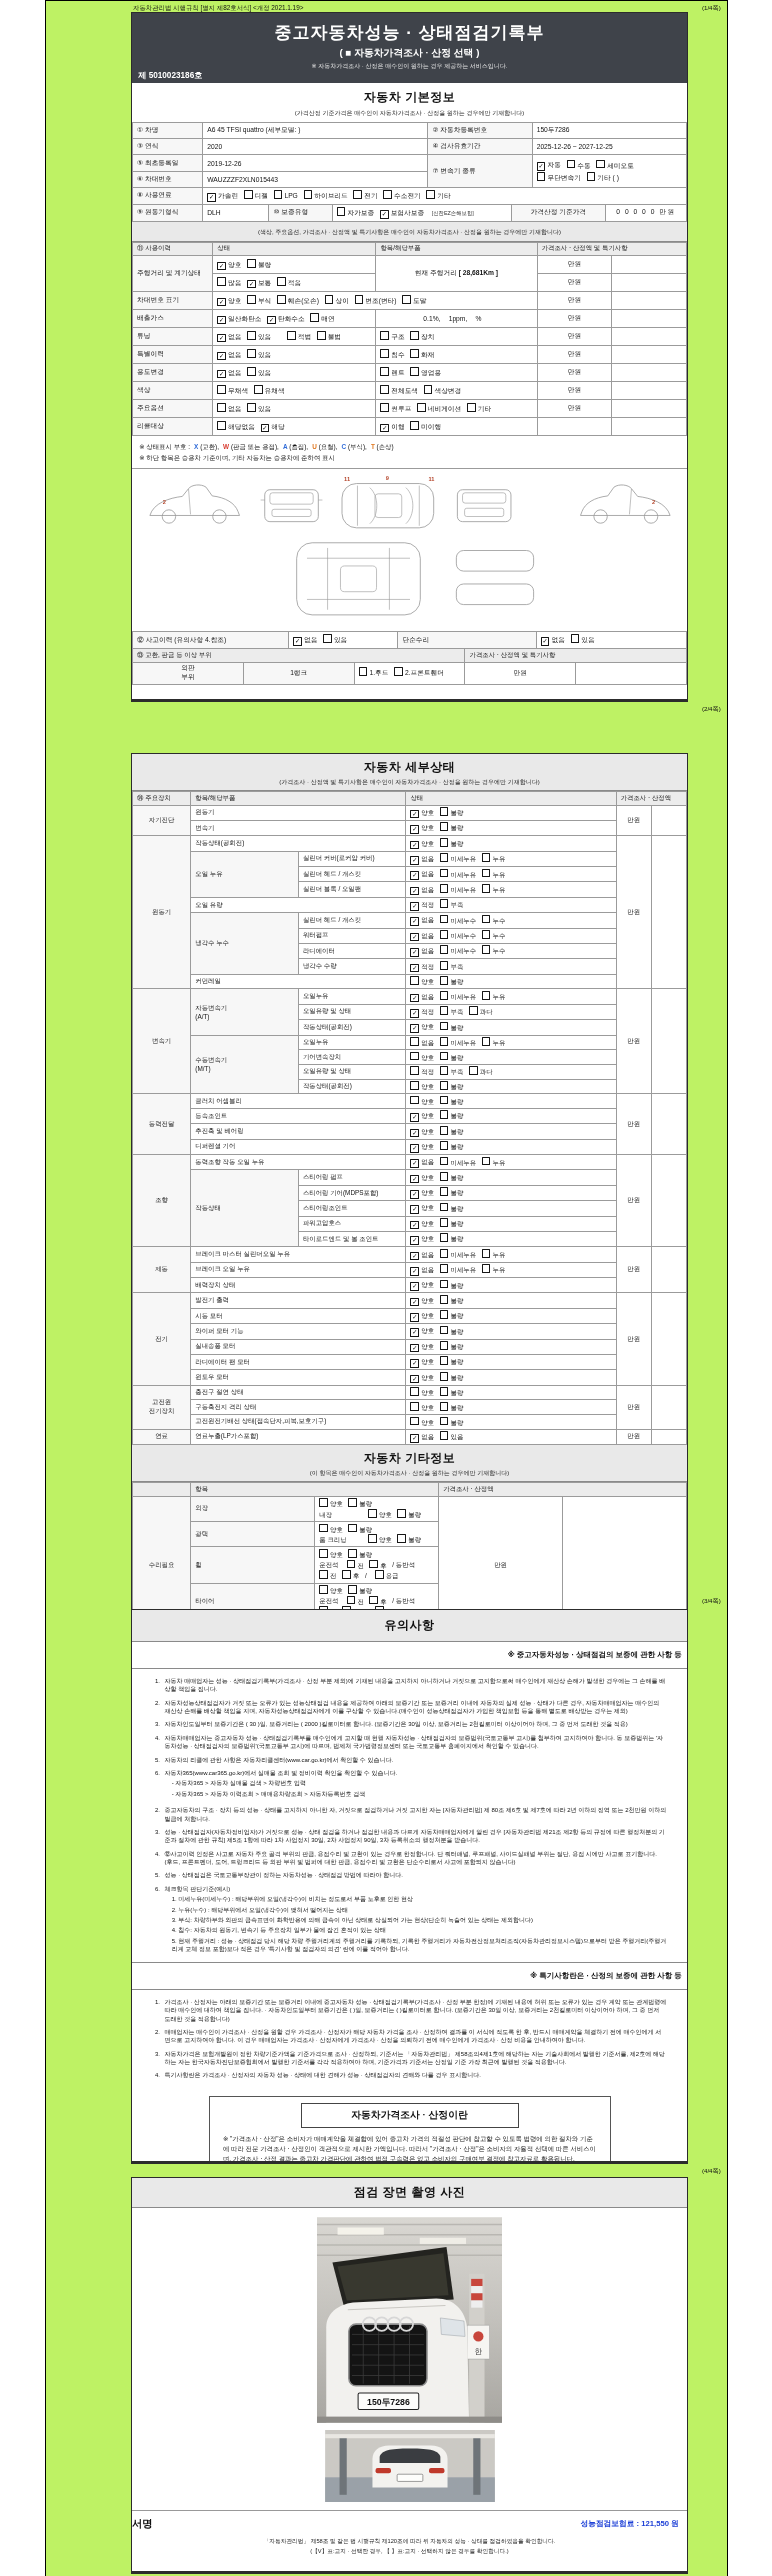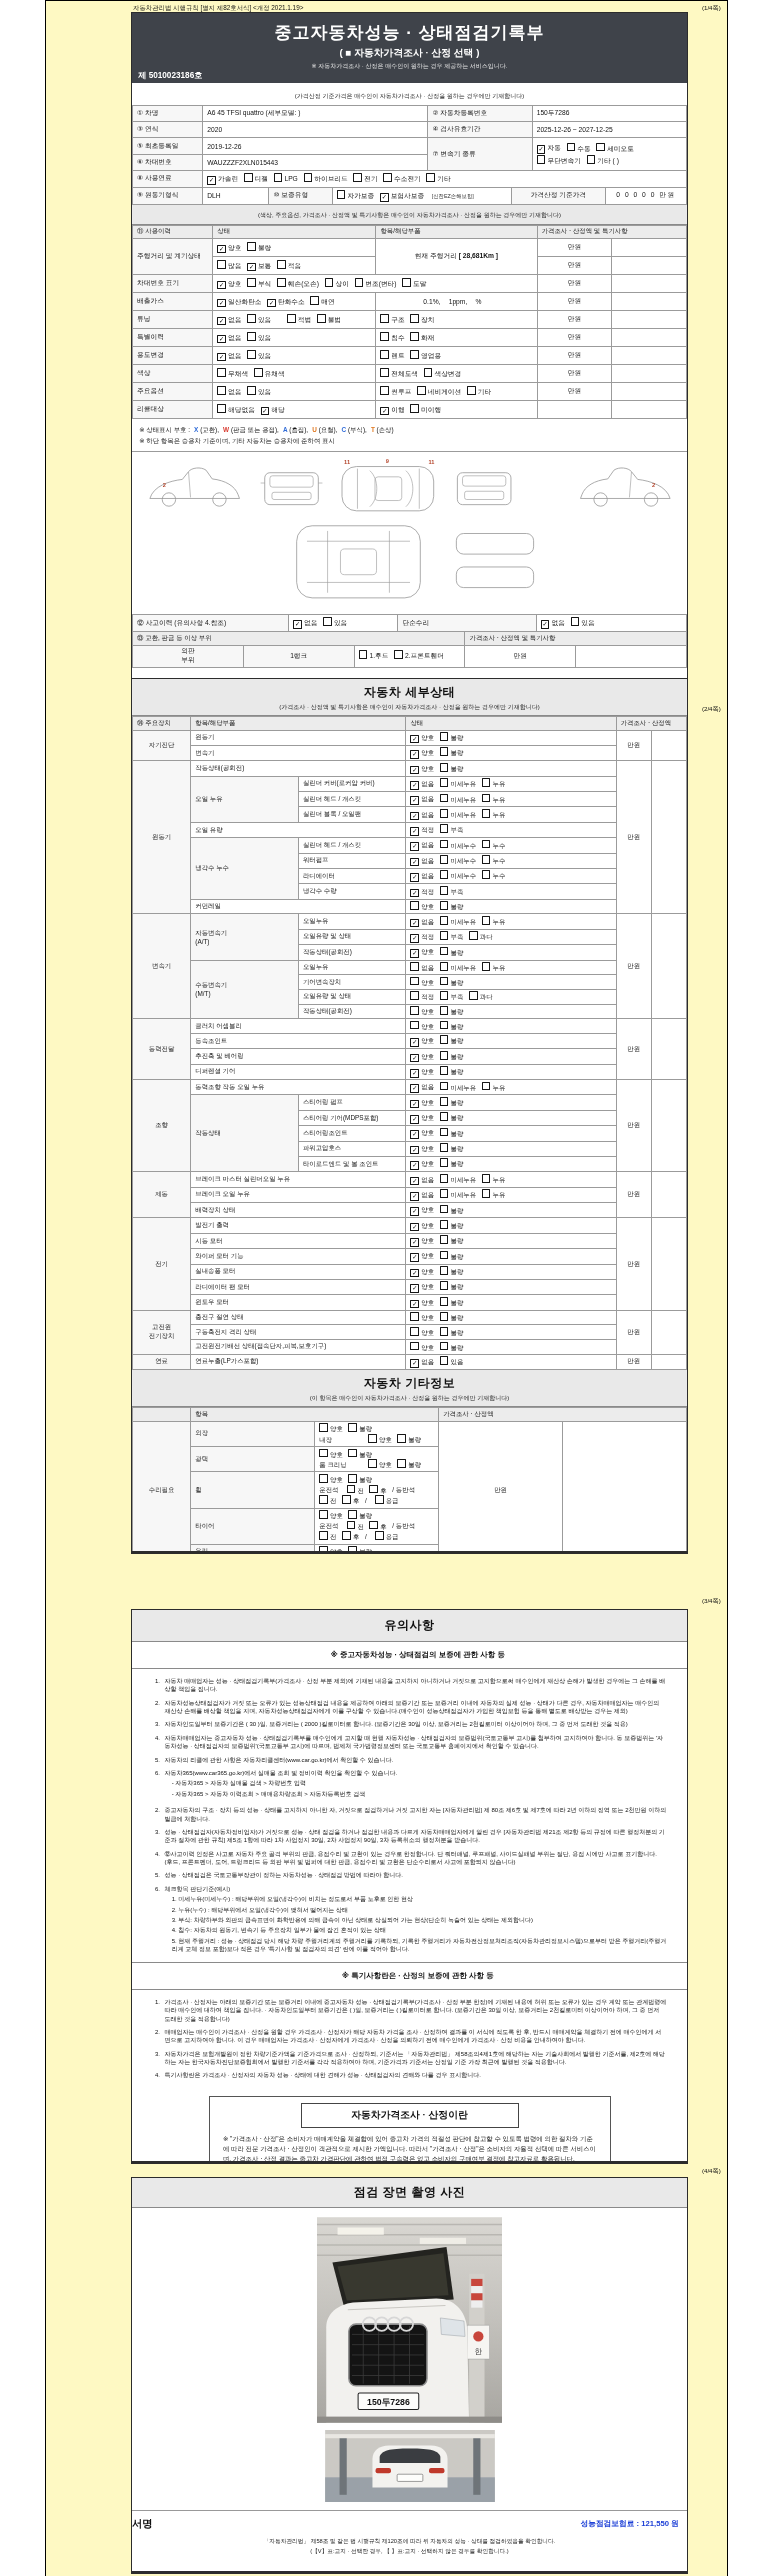--- a/index.html
+++ b/index.html
@@ -1,25 +1,25 @@
 <!DOCTYPE html>
 <html style="font-size:8.2px"><head>
 <meta charset="utf-8">
 <style>
   html,body{margin:0;padding:0;background:#fff;}
   body{font-family:"Liberation Sans","DejaVu Sans",sans-serif;color:#111;width:773px;height:2576px;overflow:hidden;}
   .page{position:relative;margin-left:45px;width:683px;height:2576px;box-sizing:border-box;
-        border-left:1px solid #000;border-right:1px solid #000;border-top:1.5px solid #000;background:#fef9c3;overflow:hidden;}
+        border-left:1px solid #000;border-right:1px solid #000;border-top:1.5px solid #000;background:#bef264;overflow:hidden;}
   .topline{position:absolute;top:2.6px;left:87px;font-size:6.4px;color:#111;}
   .mark{position:absolute;right:6.2px;font-size:6.2px;color:#111;}
   #m1{top:2.6px}#m2{top:704px}#m3{top:1596px}#m4{top:2166px}
   .sheet{position:absolute;left:85px;width:557px;box-sizing:border-box;background:#fff;overflow:hidden;
          border:1px solid #2c2c2c;border-bottom:3.6px solid #2c2c2c;}
   #sheet1{top:11.3px;height:690px}
-  #sheet2{top:677px;height:876px}
+  #sheet2{top:752px;height:876px}
   #sheet3{top:1608px;height:555px}
   #sheet4{top:2176px;height:397px}
 
   .darkhead{height:70px;background:#3f434a;color:#fff;text-align:center;position:relative;}
   .dh1{padding-top:7.7px;font-size:17px;font-weight:bold;letter-spacing:1px;}
   .dh2{font-size:9.8px;margin-top:2.6px;font-weight:bold;}
   .dh3{font-size:6px;margin-top:2.6px;color:#e8e8e8;}
   .docno{position:absolute;left:6.2px;bottom:2.1px;font-size:8.2px;font-weight:bold;}
 
   .bandW{text-align:center;padding:6.2px 0 4.1px;background:#fff;}
@@ -46,21 +46,21 @@
   .legendBox{border-bottom:0.5px solid #9b9b9b;padding:4.6px 7.2px;font-size:6.4px;line-height:1.8;}
   .lgc{font-weight:bold;margin-left:4.1px;}
   .diag{border-bottom:none;padding:4.1px 0 1px;text-align:center;}
   .mnum{font-size:11px;fill:#b4442a;font-weight:bold;}
   .dln{stroke:#9a9a9a;stroke-width:1.6;fill:none;}
   .dlnf{stroke:#9a9a9a;stroke-width:1.2;fill:none;}
 
   .t.mid td{height:14px;}
   .t.dense td{height:8.8px;padding:1.5px 4.1px;font-size:6.4px;}
 
-  .nhead{border-bottom:0.5px solid #8a8a8a;padding:7.7px 5.2px 7.7px 21.6px;font-size:7.5px;font-weight:bold;background:#fff;text-align:center;}
+  .nhead{border-bottom:0.5px solid #8a8a8a;padding:7.7px 5.2px 7.7px 21.6px;font-size:7.5px;font-weight:bold;background:#fff;text-align:right;}
   .ncontent{padding:8.2px 20.6px 4.1px 15.5px;font-size:6px;line-height:1.38;border-bottom:0.5px solid #8a8a8a;}
   .ncontent.last{border-bottom:none;}
   .ni{display:flex;margin-bottom:5.2px;}
   .nn{width:12.4px;flex:none;text-align:right;margin-right:4.6px;}
   .nt{flex:1;}
   .ns{margin:2.1px 0 0 7.2px;}
   .pibox{margin:7.2px auto 8.2px;width:402px;border:1px solid #555;padding:6.2px 13.4px 8.2px;box-sizing:border-box;}
   .pit{width:216px;margin:0 auto 6.2px;border:0.5px solid #444;text-align:center;font-size:9.8px;font-weight:bold;padding:4.6px 0;}
   .pib{font-size:6.4px;line-height:1.6;}
 
@@ -82,20 +82,21 @@
 
   <div class="sheet" id="sheet1">
     <div class="darkhead">
       <div class="dh1">중고자동차성능 · 상태점검기록부</div>
       <div class="dh2">( ■ 자동차가격조사 · 산정 선택 )</div>
       <div class="dh3">※ 자동차가격조사 · 산정은 매수인이 원하는 경우 제공하는 서비스입니다.</div>
       <div class="docno">제 5010023186호</div>
     </div>
 
     <div class="bandW">
+      <div class="bt">자동차 기본정보</div>
       <div class="bs">(가격산정 기준가격은 매수인이 자동차가격조사 · 산정을 원하는 경우에만 기재합니다)</div>
     </div>
 
     <table class="t">
       <tbody>
           <tr>
         <td class="lb" style="width:61px">① 차명</td>
         <td style="width:216px">A6 45 TFSI quattro (세부모델: )</td>
         <td class="lb" style="width:95px">② 자동차등록번호</td>
         <td>150두7286</td>

